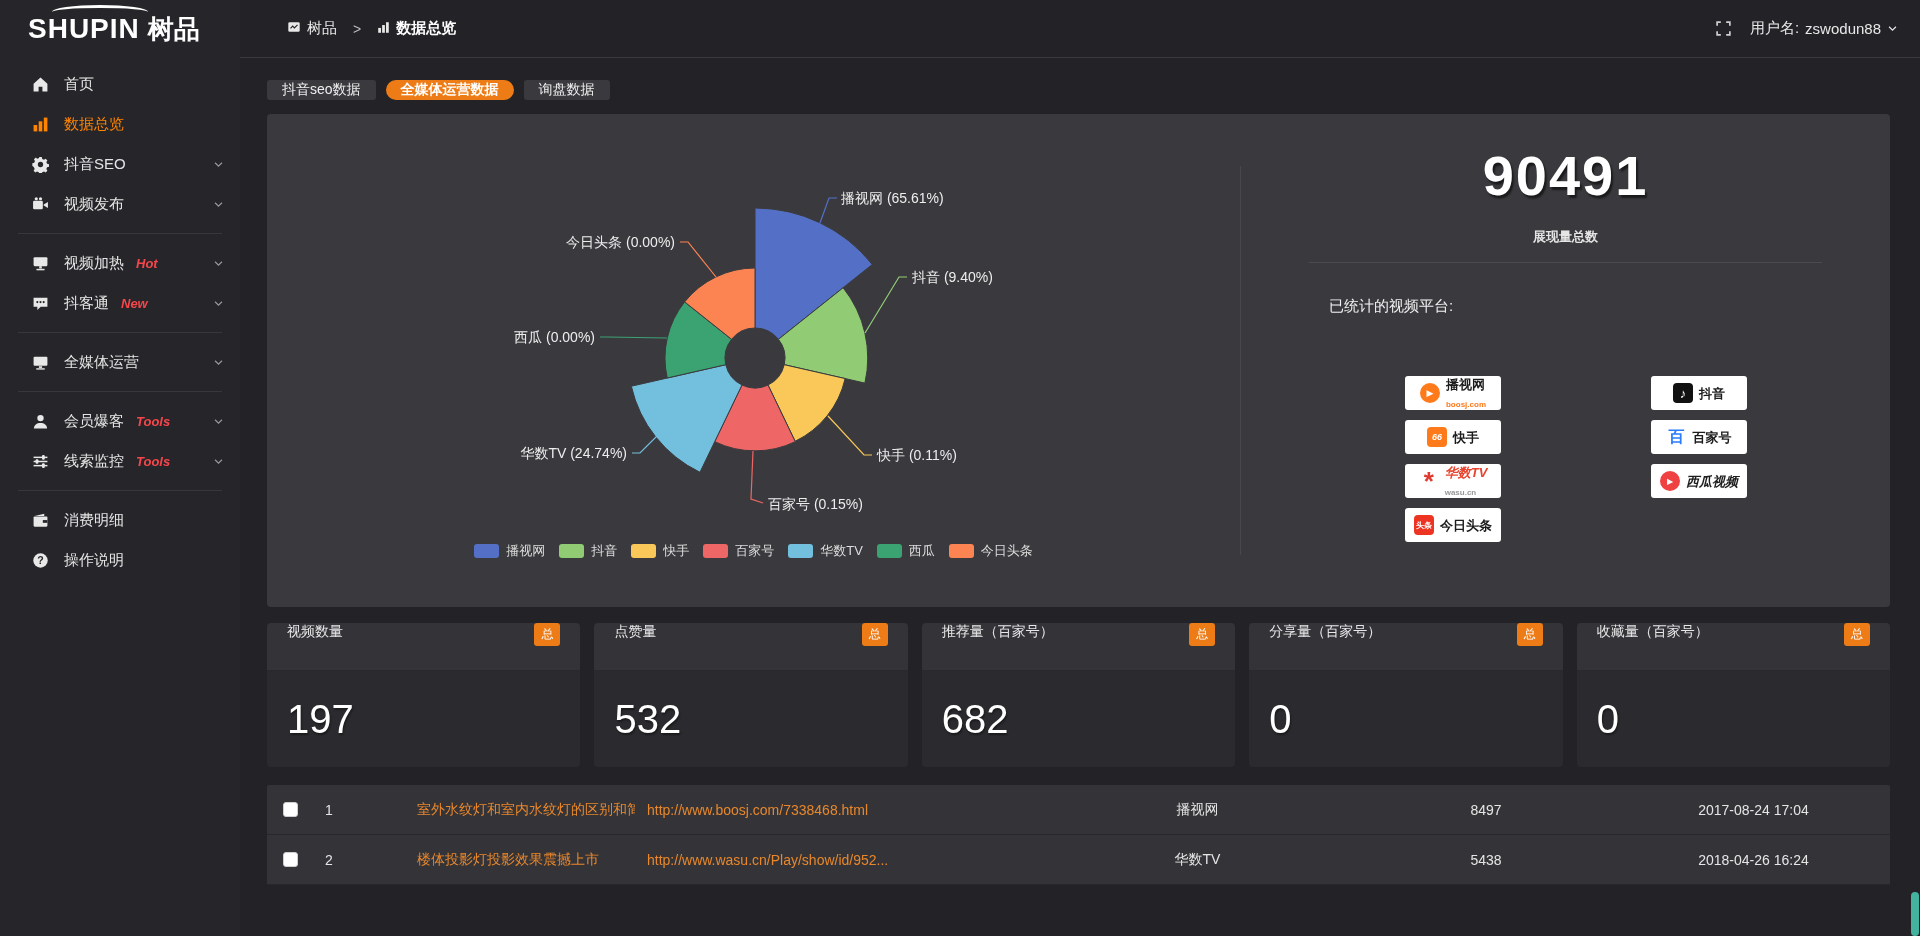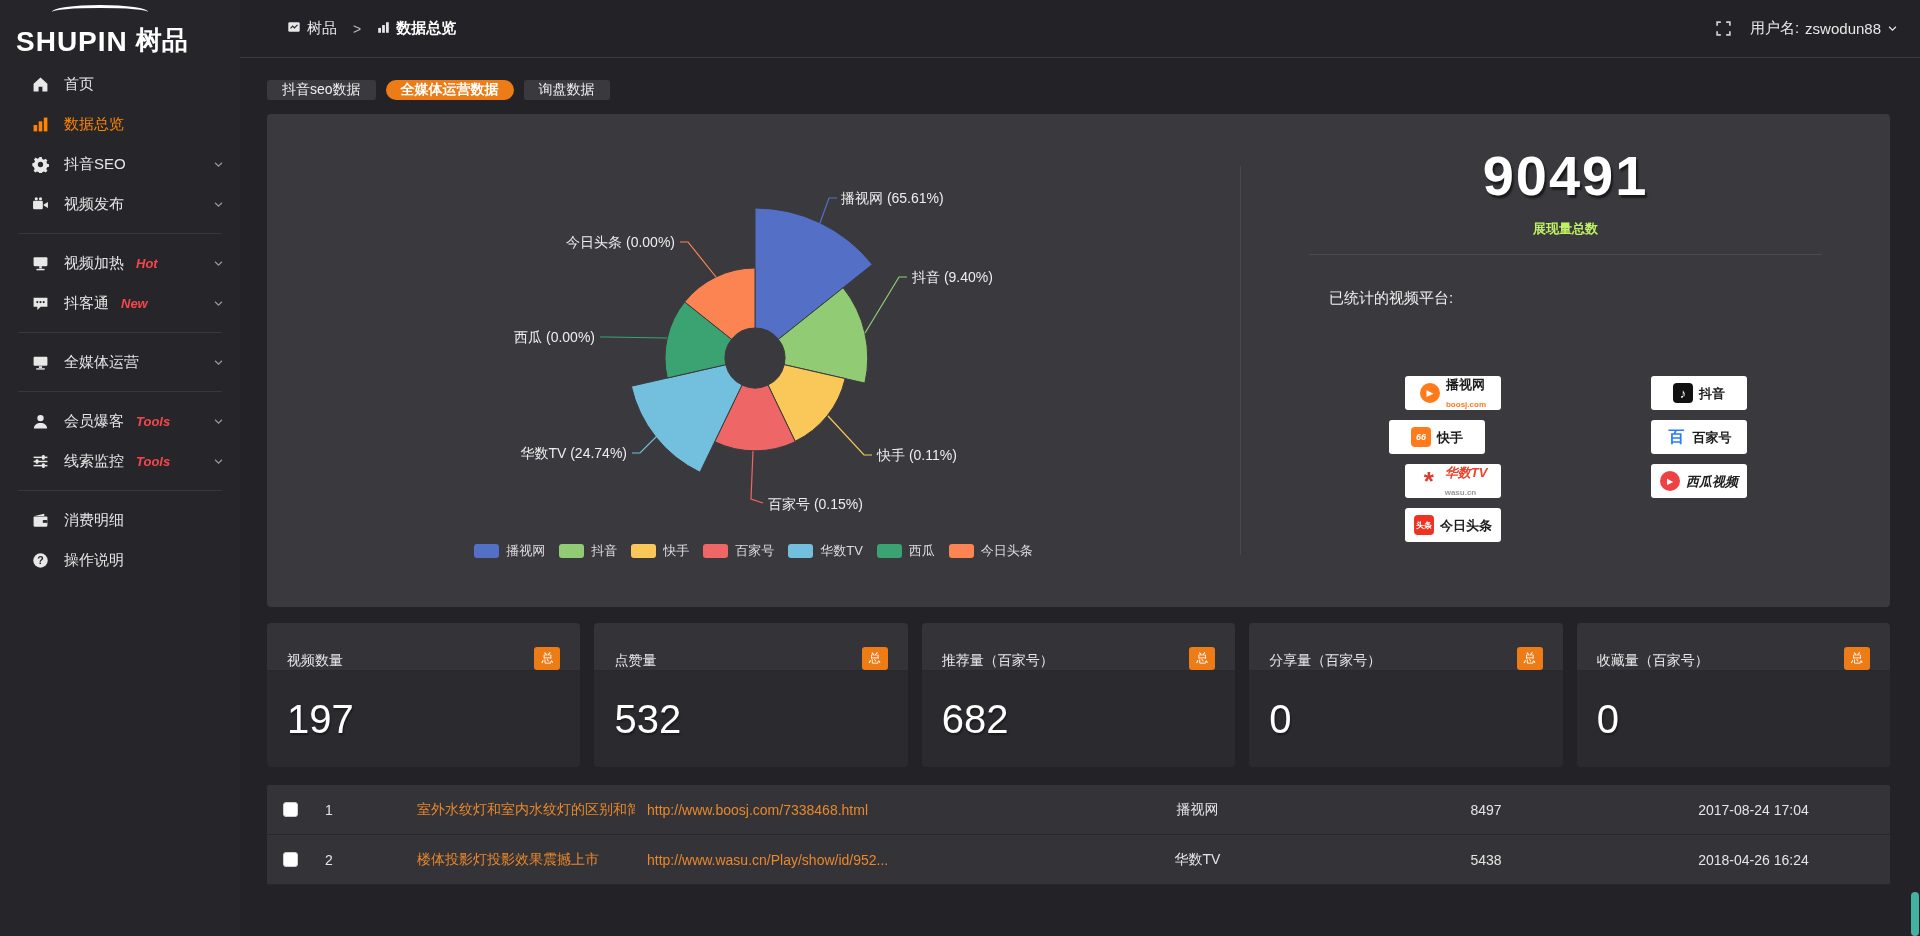--- a/index.html
+++ b/index.html
@@ -1,21 +1,21 @@
 <!DOCTYPE html>
 <html><head>
 <meta charset="utf-8">
 <style>
   * { margin:0; padding:0; box-sizing:border-box; }
   html,body { width:1920px; height:936px; overflow:hidden; background:#232327;
               font-family:"Liberation Sans","DejaVu Sans",sans-serif; }
 
   
   .sidebar { position:fixed; left:0; top:0; bottom:0; width:240px; background:#26262a; z-index:5; }
-  .logo { position:relative; height:58px; display:flex; align-items:flex-end; padding-left:16px; }
+  .logo { position:relative; height:58px; display:flex; align-items:center; padding-left:28px; }
   .logo-arc { position:absolute; top:5px; left:52px; width:96px; height:14px;
               border-top:3px solid #fff; border-radius:50% 50% 0 0; }
   .logo-en { color:#fff; font-size:28px; font-weight:800; letter-spacing:1px; }
   .logo-cn { color:#fff; font-size:26px; font-weight:800; margin-left:8px; }
   .nav { padding-top:6px; }
   .nav-item { display:flex; align-items:center; height:40px; padding-left:32px; cursor:pointer;
               color:#e5e5e5; font-size:15px; }
   .nav-item .ic { display:flex; width:17px; margin-right:15px; color:#e8e8e8; }
   .nav-item.active, .nav-item.active .ic { color:#ff8400; }
   .nav-tag { font-style:italic; font-weight:700; font-size:13px; margin-left:12px; }
@@ -45,35 +45,35 @@
   .v-div { position:absolute; left:973px; top:52px; bottom:52px; width:1px; background:#48484c; }
   .legend { position:absolute; left:0; top:428px; width:973px; display:flex; justify-content:center;
             align-items:center; gap:14px; }
   .lg-item { display:flex; align-items:center; gap:7px; cursor:pointer; }
   .lg-sw { width:25px; height:14px; border-radius:3px; }
   .lg-tx { color:#ddd; font-size:13px; }
 
   .right-sec { position:absolute; left:974px; top:0; right:0; bottom:0; }
   .big-num { margin-top:29px; text-align:center; color:#fff; font-size:56px; font-weight:800;
              letter-spacing:2px; text-shadow:2px 3px 2px rgba(0,0,0,.55); }
-  .big-lbl { text-align:center; color:#bef264; font-size:13px; font-weight:700; margin-top:12px; }
+  .big-lbl { text-align:center; color:#e5e5e5; font-size:13px; font-weight:700; margin-top:20px; }
   .big-hr { height:1px; background:#4b4b4f; margin:16px 68px 0 68px; }
   .plat-title { margin:34px 0 0 88px; color:#f0f0f0; font-size:15px; }
   .badge-wrap { position:absolute; left:0; top:0; right:0; bottom:0; }
   .pbadge { position:absolute; min-width:96px; height:34px; background:#fff; border-radius:3px;
             display:flex; align-items:center; justify-content:center; gap:6px; padding:0 8px; cursor:pointer; }
   .plogo { width:20px; height:20px; border-radius:4px; display:flex; align-items:center;
            justify-content:center; color:#fff; font-size:9px; font-weight:700; flex:none; }
   .pname { font-size:13px; font-weight:700; color:#1c1c1c; line-height:13px; }
   .psub { font-size:8px; line-height:9px; font-weight:700; }
 
   .stats { display:flex; gap:14px; margin-bottom:18px; }
   .card { flex:1; border-radius:4px; overflow:hidden; }
   .card-h { height:48px; background:#333338; border-bottom:1px solid #29292d; display:flex;
-            align-items:flex-end; justify-content:space-between; padding:0 20px; }
+            align-items:flex-start; justify-content:space-between; padding:0 20px; }
   .card-h .lbl { color:#e8e8e8; font-size:14px; }
   .tbadge { background:#ed7c17; color:#fff; font-size:12px; padding:3px 7px; border-radius:3px; cursor:pointer; }
   .card-b { height:96px; background:#2b2b2f; display:flex; align-items:center; padding:0 20px; }
   .card-v { color:#fff; font-size:40px; font-weight:400; text-shadow:1px 2px 2px rgba(0,0,0,.4); }
 
   .dtable { border-radius:2px; overflow:hidden; }
   .t-row { display:flex; align-items:center; }
   .t-head { background:#2a2a2e; height:40px; color:#ccc; font-size:13px; }
   .t-body { background:#343438; height:50px; border-bottom:1px solid #28282c; color:#e5e5e5; font-size:14px; }
   .tc { padding:0 12px; white-space:nowrap; overflow:hidden; }
@@ -354,21 +354,21 @@
       <div class="big-lbl">展现量总数</div>
       <div class="big-hr"></div>
       <div class="plat-title">已统计的视频平台:</div>
       <div class="badge-wrap" id="badges">
           <div class="pbadge" style="left: 164px; top: 262px;">
             <span>
               <span class="plogo" style="background:#ff7a1a;border-radius:50%">▶</span>
             </span>
             <span><span class="pname" style="">播视网</span><br><span class="psub" style="color:#ff7a1a">boosj.com</span></span>
           </div>
-          <div class="pbadge" style="left: 148px; top: 306px;">
+          <div class="pbadge" style="left: 164px; top: 306px;">
             <span>
               <span class="plogo" style="background:#ff7a1a">
                 <i style="font-style:italic">66</i>
               </span>
             </span>
             <span><span class="pname" style="">快手</span></span>
           </div>
           <div class="pbadge" style="left: 164px; top: 350px;">
             <span>
               <span class="plogo" style="color:#e0392e;font-size:26px;font-weight:800;line-height:10px">*</span>

